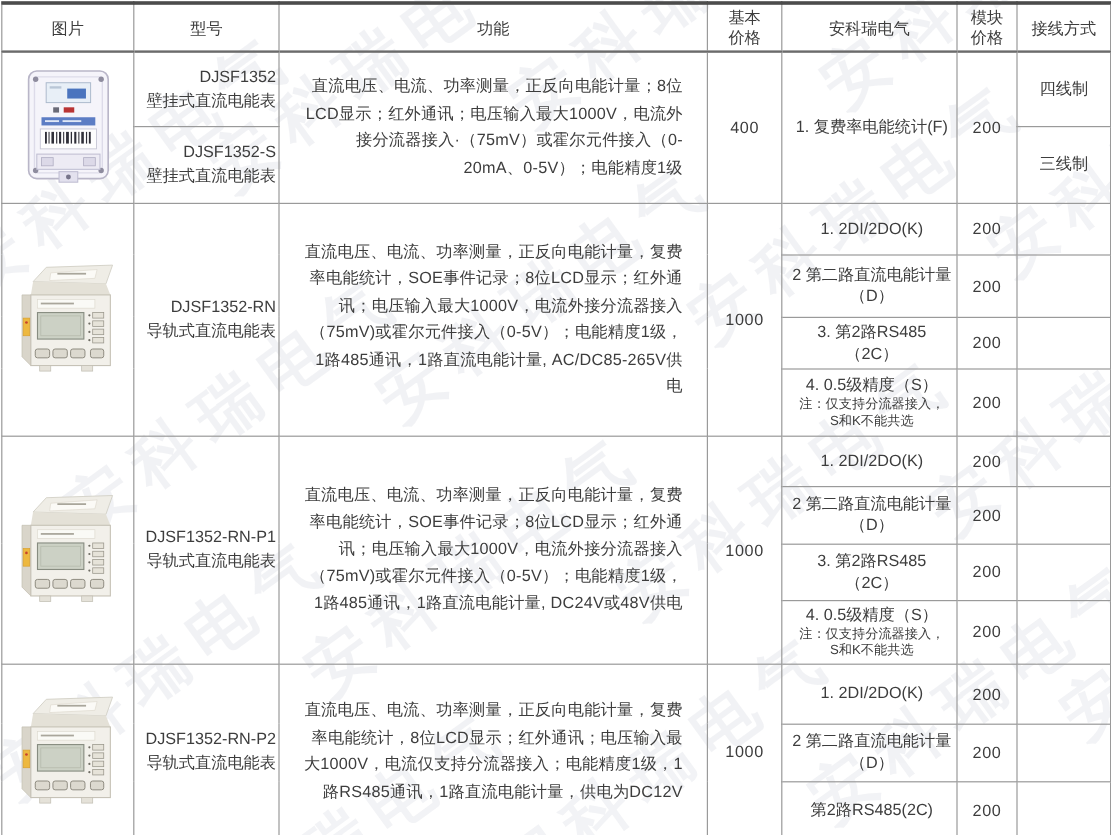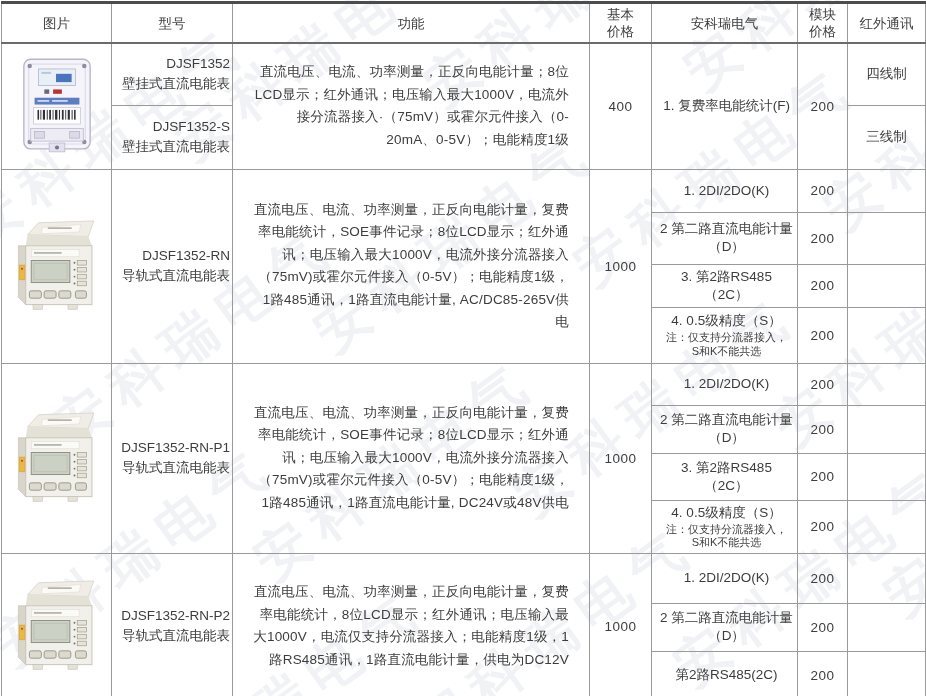--- a/index.html
+++ b/index.html
@@ -169,21 +169,21 @@
   <thead>
     <tr style="height:34px">
       <th>图片</th>
       <th>型号</th>
       <th>功能</th>
       <th>基本
 价格</th>
       <th>安科瑞电气</th>
       <th>模块
 价格</th>
-      <th>红外通讯</th>
+      <th>接线方式</th>
     </tr>
   </thead>
   <tbody>
 
     <tr style="height:62px">
       <td class="img-cell" rowspan="2">
         <svg class="prod" width="78" height="100">
               <use href="#wall-meter"></use>
             </svg>
       </td>

